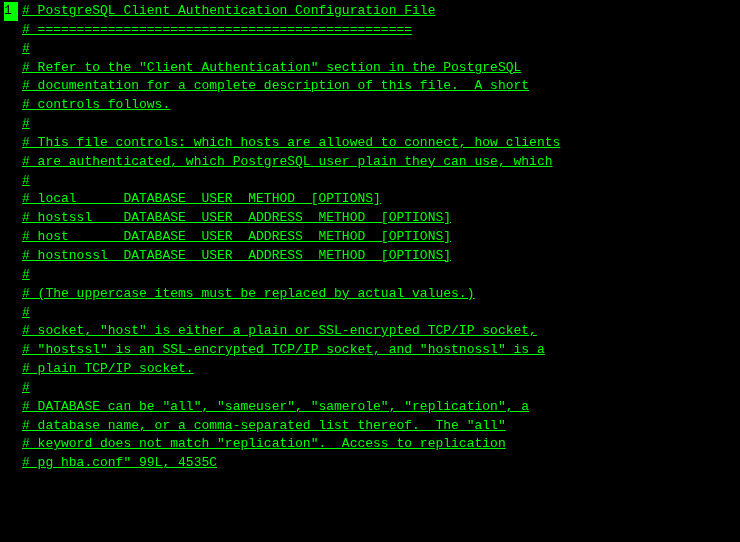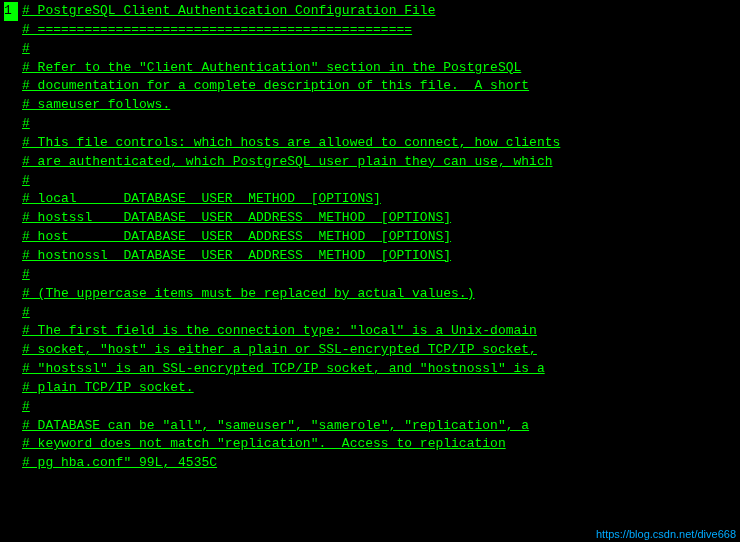--- a/index.html
+++ b/index.html
@@ -67,35 +67,34 @@
 </head>
 <body>
 
 <div class="editor-container">
   <div class="lines-container" id="lines-container">
   <div class="line cursor-line"><span class="line-number" style="background-color: rgb(0, 255, 0); color: rgb(0, 0, 0);">1</span><span class="line-content"># PostgreSQL Client Authentication Configuration File</span></div>
       <div class="line"><span class="line-number"> </span><span class="line-content"># ================================================</span></div>
       <div class="line"><span class="line-number"> </span><span class="line-content">#</span></div>
       <div class="line"><span class="line-number"> </span><span class="line-content"># Refer to the "Client Authentication" section in the PostgreSQL</span></div>
       <div class="line"><span class="line-number"> </span><span class="line-content"># documentation for a complete description of this file.  A short</span></div>
-      <div class="line"><span class="line-number"> </span><span class="line-content"># sameuser follows.</span></div>
+      <div class="line"><span class="line-number"> </span><span class="line-content"># controls follows.</span></div>
       <div class="line"><span class="line-number"> </span><span class="line-content">#</span></div>
       <div class="line"><span class="line-number"> </span><span class="line-content"># This file controls: which hosts are allowed to connect, how clients</span></div>
       <div class="line"><span class="line-number"> </span><span class="line-content"># are authenticated, which PostgreSQL user plain they can use, which</span></div>
       <div class="line"><span class="line-number"> </span><span class="line-content">#</span></div>
       <div class="line"><span class="line-number"> </span><span class="line-content"># local      DATABASE  USER  METHOD  [OPTIONS]</span></div>
       <div class="line"><span class="line-number"> </span><span class="line-content"># hostssl    DATABASE  USER  ADDRESS  METHOD  [OPTIONS]</span></div>
       <div class="line"><span class="line-number"> </span><span class="line-content"># host       DATABASE  USER  ADDRESS  METHOD  [OPTIONS]</span></div>
       <div class="line"><span class="line-number"> </span><span class="line-content"># hostnossl  DATABASE  USER  ADDRESS  METHOD  [OPTIONS]</span></div>
       <div class="line"><span class="line-number"> </span><span class="line-content">#</span></div>
       <div class="line"><span class="line-number"> </span><span class="line-content"># (The uppercase items must be replaced by actual values.)</span></div>
       <div class="line"><span class="line-number"> </span><span class="line-content">#</span></div>
-      <div class="line"><span class="line-number"> </span><span class="line-content"># The first field is the connection type: "local" is a Unix-domain</span></div>
       <div class="line"><span class="line-number"> </span><span class="line-content"># socket, "host" is either a plain or SSL-encrypted TCP/IP socket,</span></div>
       <div class="line"><span class="line-number"> </span><span class="line-content"># "hostssl" is an SSL-encrypted TCP/IP socket, and "hostnossl" is a</span></div>
       <div class="line"><span class="line-number"> </span><span class="line-content"># plain TCP/IP socket.</span></div>
       <div class="line"><span class="line-number"> </span><span class="line-content">#</span></div>
       <div class="line"><span class="line-number"> </span><span class="line-content"># DATABASE can be "all", "sameuser", "samerole", "replication", a</span></div>
+      <div class="line"><span class="line-number"> </span><span class="line-content"># database name, or a comma-separated list thereof.  The "all"</span></div>
       <div class="line"><span class="line-number"> </span><span class="line-content"># keyword does not match "replication".  Access to replication</span></div>
       <div class="line"><span class="line-number"> </span><span class="line-content"># pg_hba.conf" 99L, 4535C</span></div>
     </div>
-  <div class="watermark">https://blog.csdn.net/dive668</div>
 </div>
 
 </body></html>

